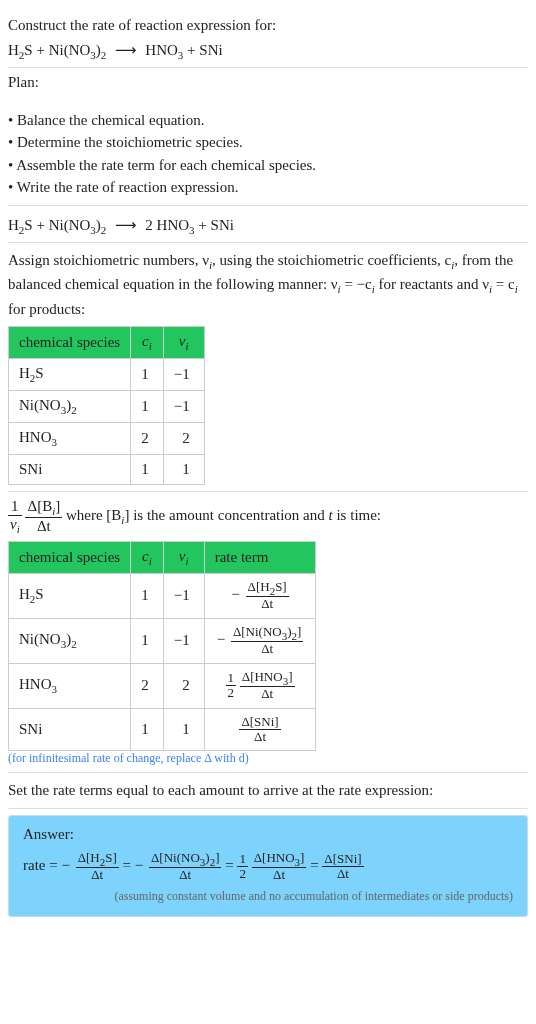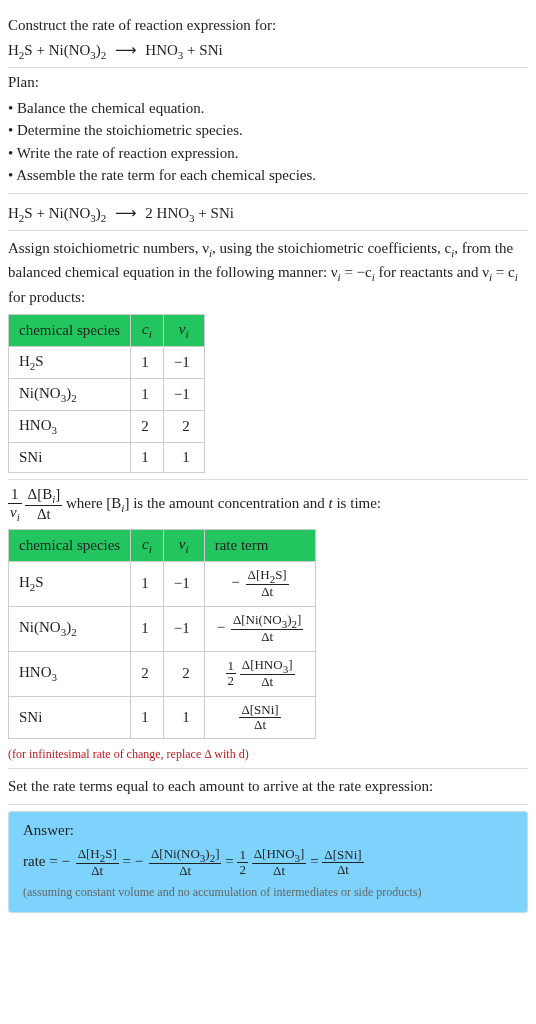--- a/index.html
+++ b/index.html
@@ -26,21 +26,21 @@
       font-family: Georgia, serif;
       margin-top: 4px;
     }
     sub {
       font-size: 11px;
     }
     .arrow {
       margin: 0 5px;
     }
     .plan-heading {
-      margin-bottom: 6px;
+      margin-bottom: 18px;
     }
     .plan-list {
       line-height: 1.5;
     }
     .ital {
       font-style: italic;
     }
     table {
       border-collapse: collapse;
       margin-top: 6px;
@@ -78,39 +78,40 @@
       display: block;
       border-bottom: 1px solid #222;
       padding: 0 2px;
     }
     .frac .den {
       display: block;
       padding: 0 2px;
     }
     .small-note {
       font-size: 12px;
-      color: #b91c1c;
-      margin-top: 8px;
+      color: #3b82f6;
+      margin-top: 0;
     }
     .answer-box {
       background: #7dd3fc;
       border: 1px solid #c7dde8;
       border-radius: 3px;
       padding: 10px 14px 12px 14px;
       margin-top: 6px;
     }
     .answer-heading {
       margin-bottom: 8px;
     }
     .answer-rate {
       white-space: nowrap;
     }
     .answer-note {
       font-size: 12px;
       color: #666;
+      text-align: right;
       margin-top: 6px;
     }
     .stoich-table th:nth-child(2), .stoich-table th:nth-child(3),
     .rate-table th:nth-child(2), .rate-table th:nth-child(3) {
       text-align: center;
     }
     .neg {
       margin-right: 2px;
     }
     .eq-part {
@@ -127,22 +128,22 @@
     <span class="arrow">⟶</span>
     <span class="eq-part">HNO<sub>3</sub> + SNi</span>
   </div>
 </div>
 
 <div class="section">
   <div class="plan-heading">Plan:</div>
   <div class="plan-list">
     <div>• <span>Balance the chemical equation.</span></div>
     <div>• <span>Determine the stoichiometric species.</span></div>
+    <div>• <span>Assemble the rate term for each chemical species.</span></div>
     <div>• <span>Write the rate of reaction expression.</span></div>
-    <div>• <span>Assemble the rate term for each chemical species.</span></div>
   </div>
 </div>
 
 <div class="section">
   <div class="equation">
     <span class="eq-part">H<sub>2</sub>S + Ni(NO<sub>3</sub>)<sub>2</sub></span>
     <span class="arrow">⟶</span>
     <span class="eq-part">2 HNO<sub>3</sub> + SNi</span>
   </div>
 </div>

